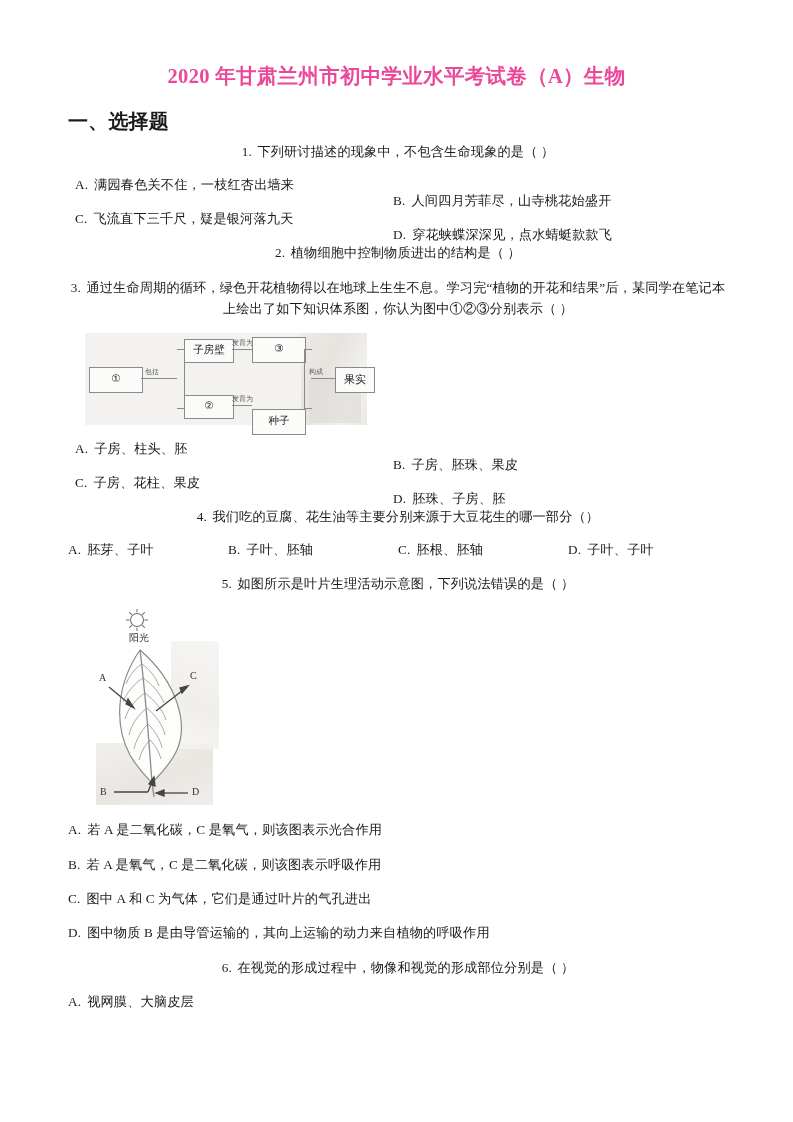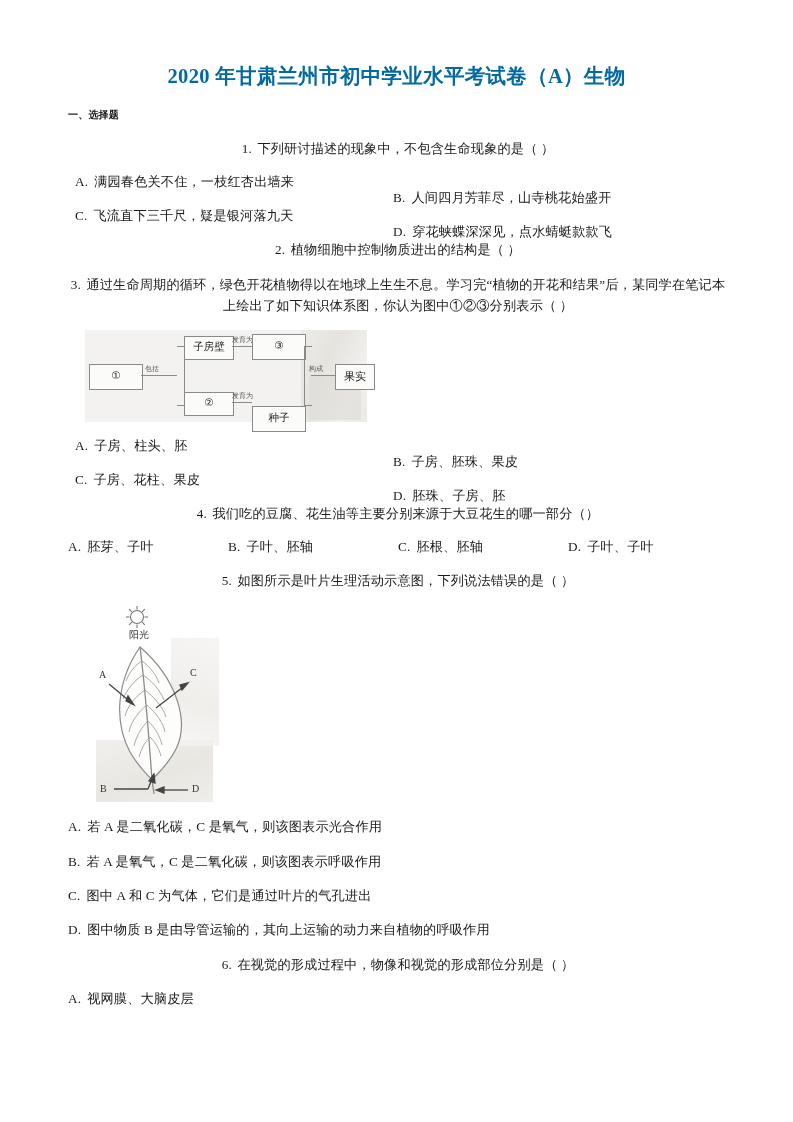--- a/index.html
+++ b/index.html
@@ -27,35 +27,35 @@
   .doc-title {
     position: absolute;
     left: 0;
     top: 62px;
     width: 793px;
     text-align: center;
     font-size: 20.5px;
     font-weight: bold;
     letter-spacing: 0.3px;
     font-family: "Liberation Serif", "DejaVu Serif", serif;
-    color: #0369a1;
+    color: #ec4899;
   }
 
   
   .content {
     position: absolute;
     left: 68px;
     top: 108px;
     width: 660px;
   }
 
   .section-heading {
-    font-size: 10px;
+    font-size: 20px;
     font-weight: bold;
-    margin: 0 0 16px 0;
+    margin: 0 0 6px 0;
     letter-spacing: 0.2px;
   }
 
   .q-stem {
     font-size: 13.2px;
     line-height: 1.62;
     margin: 0 0 13px 0;
     letter-spacing: 0.15px;
     text-align: center;
   }

